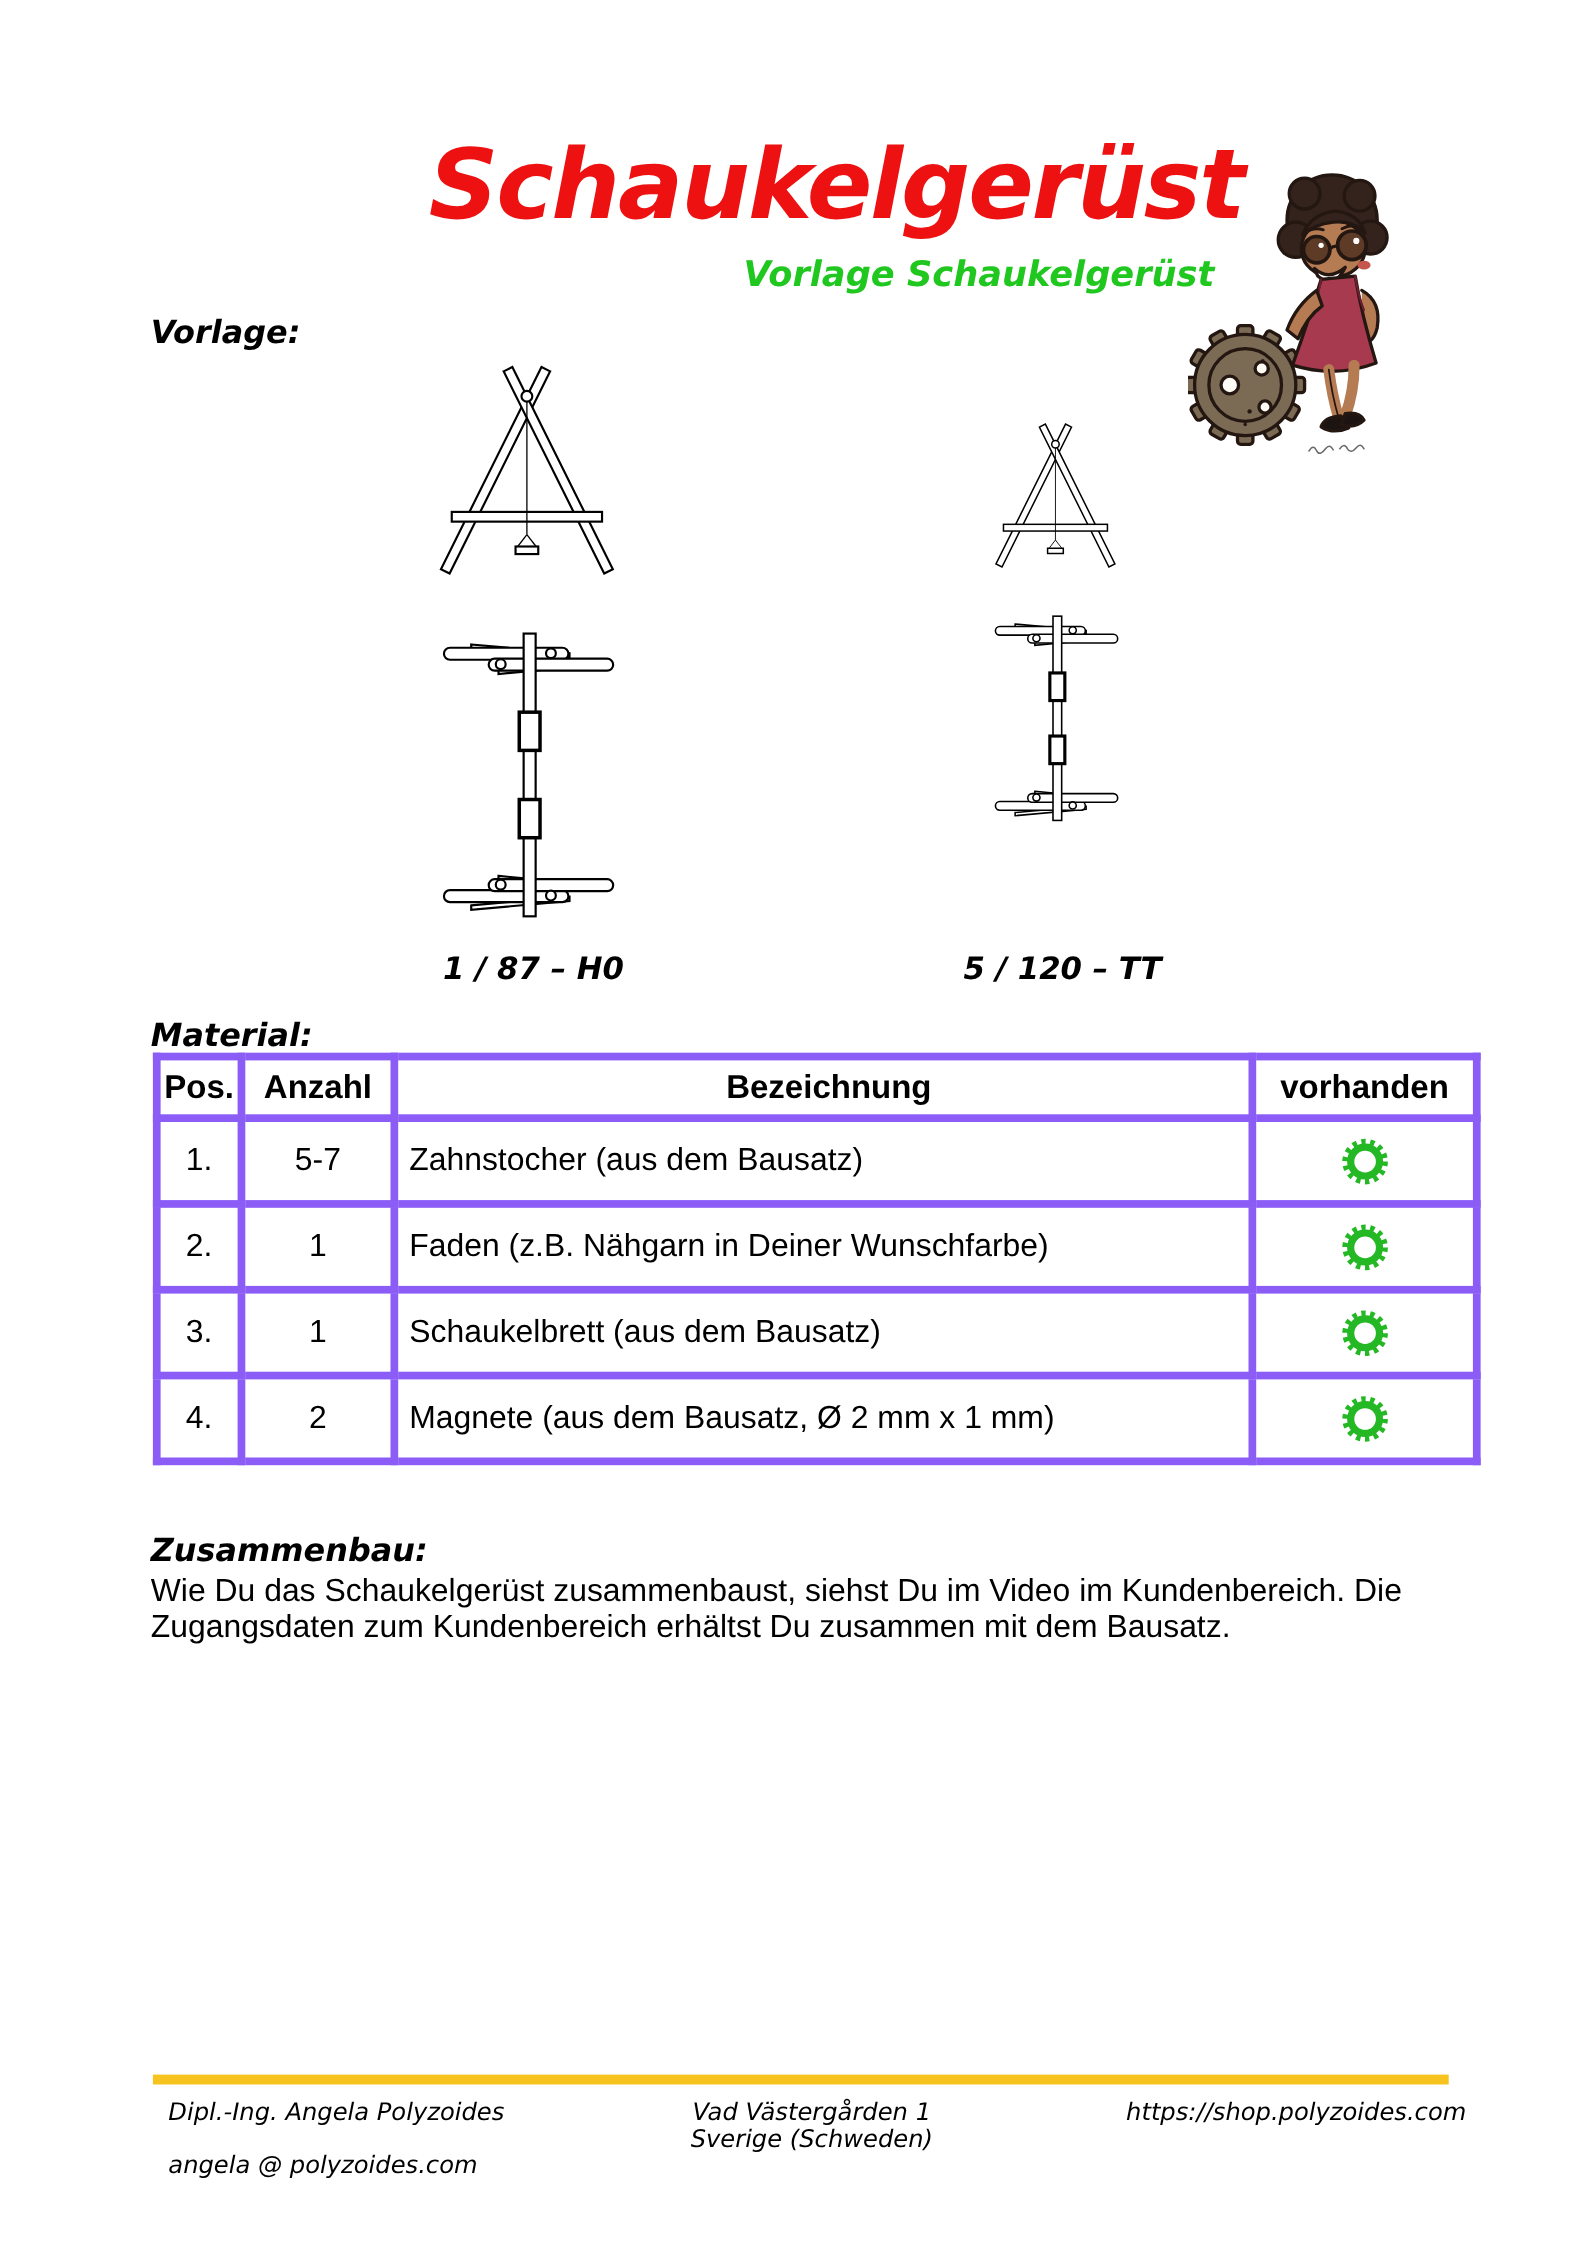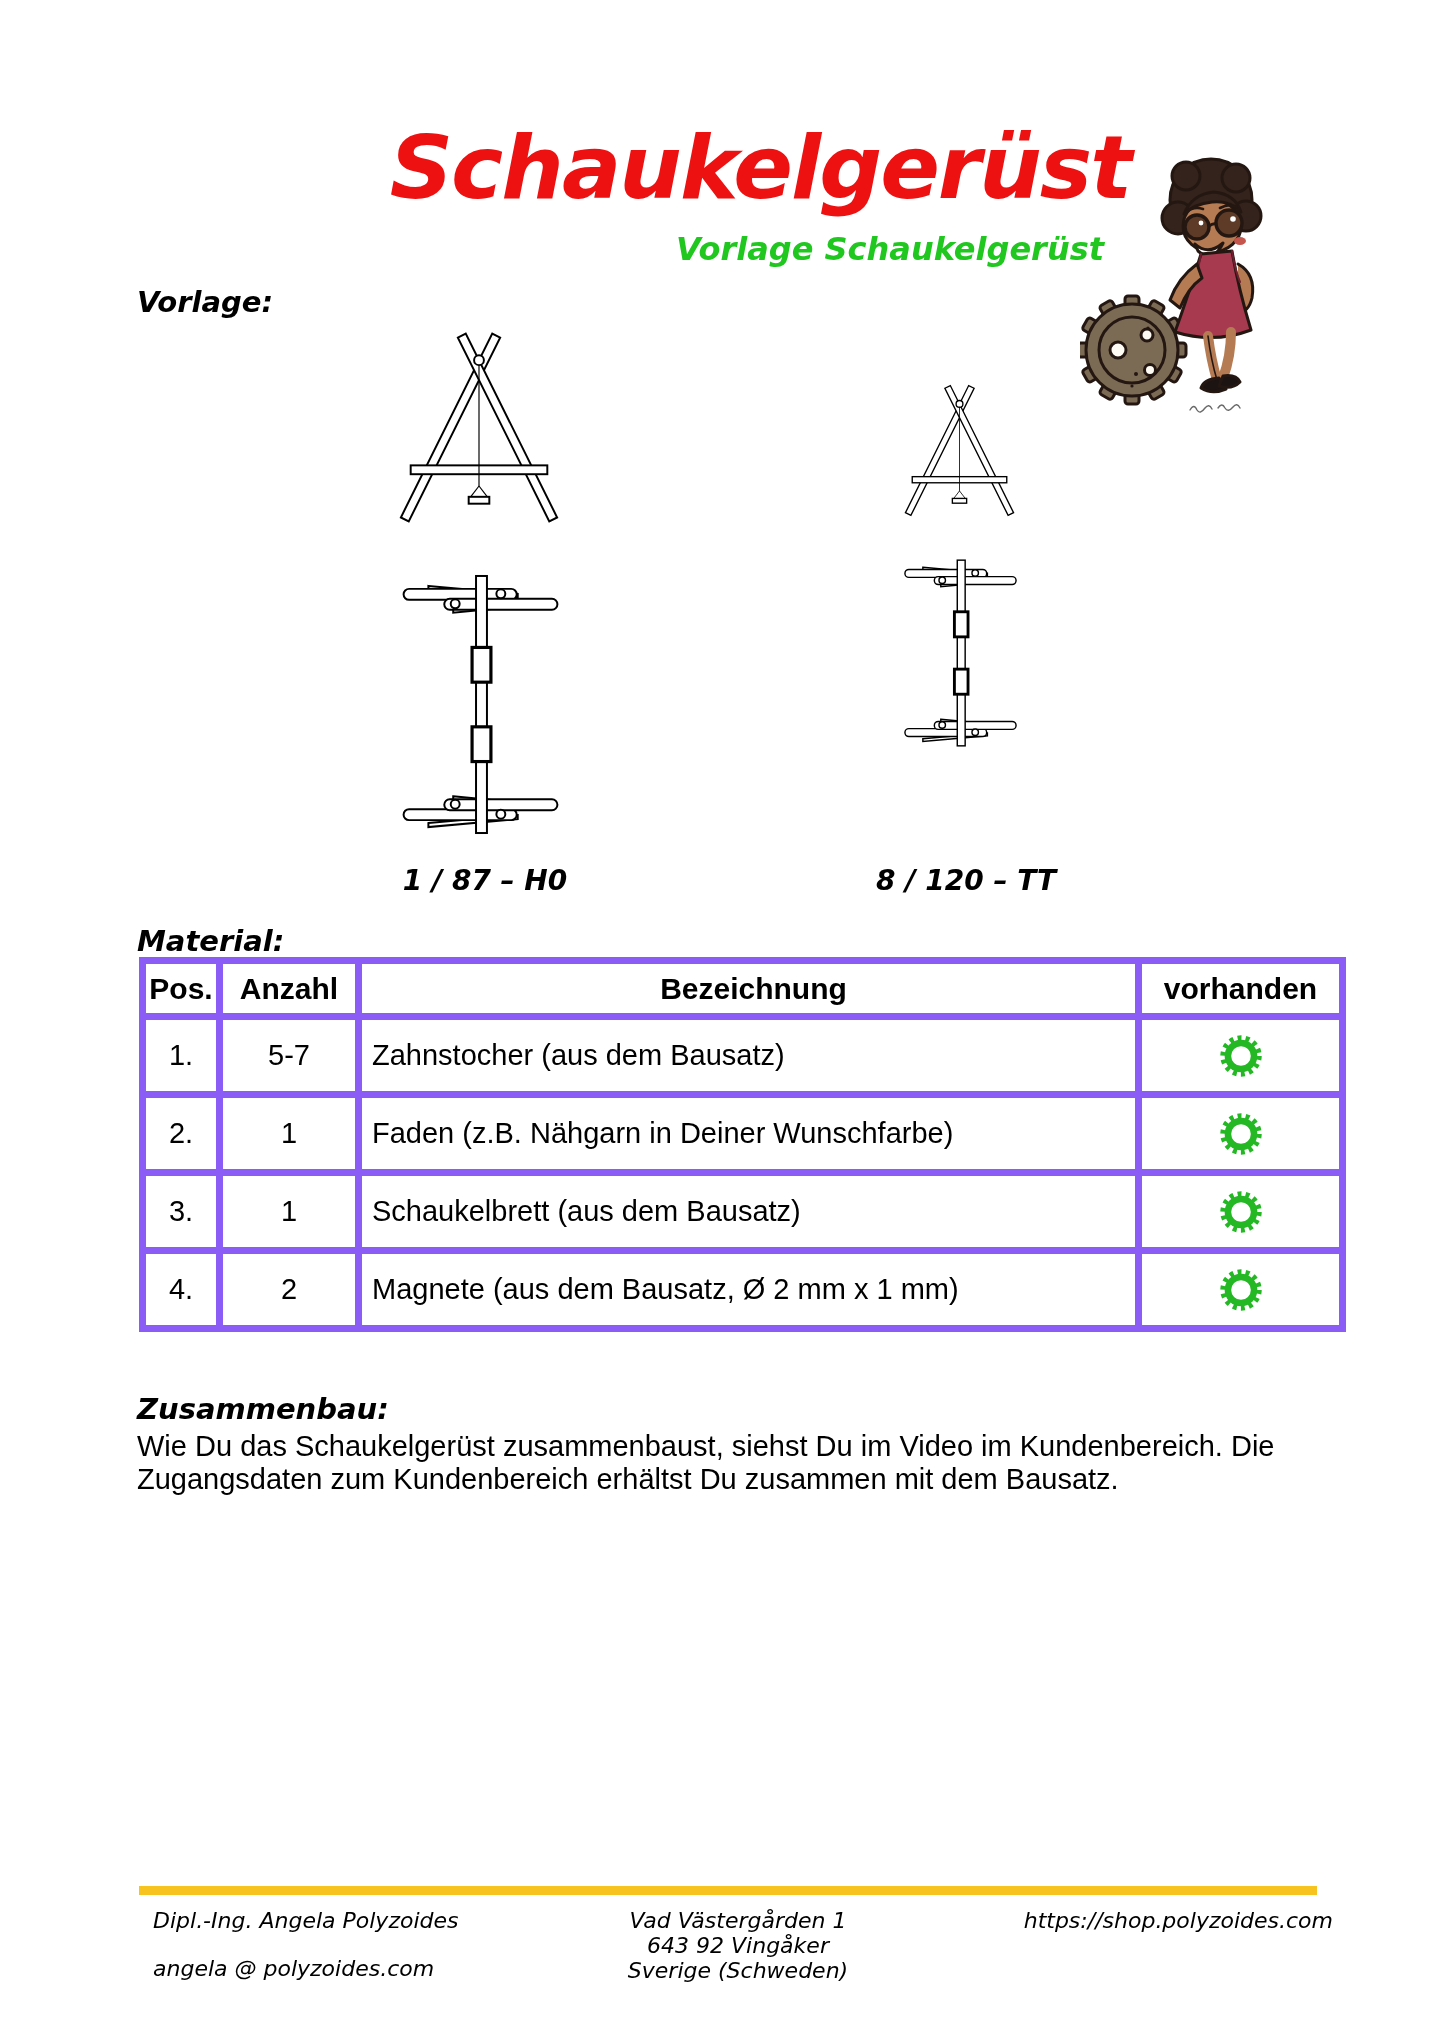--- a/index.html
+++ b/index.html
@@ -209,21 +209,21 @@
       <rect x="46" y="228" width="114" height="11" rx="5.5"></rect>
       <circle cx="57" cy="233" r="4.5"></circle>
       <circle cx="103" cy="243" r="4.5"></circle>
       <rect x="78" y="3" width="11" height="259"></rect>
       <rect x="74" y="75" width="19" height="35" stroke-width="4"></rect>
       <rect x="74" y="155" width="19" height="35" stroke-width="4"></rect>
     </g>
   </svg>
 
   <div class="scale-label scale-h0 hand">1 / 87 – H0</div>
-  <div class="scale-label scale-tt hand">8 / 120 – TT</div>
+  <div class="scale-label scale-tt hand">5 / 120 – TT</div>
 
   <div class="material-label hand">Material:</div>
 
   <table class="mat-table">
     <thead>
       <tr>
         <th class="c-pos">Pos.</th>
         <th class="c-anz">Anzahl</th>
         <th class="c-bez">Bezeichnung</th>
         <th class="c-vor">vorhanden</th>
@@ -278,18 +278,17 @@
   </table>
 
   <div class="zus-label hand">Zusammenbau:</div>
   <div class="zus-text">Wie Du das Schaukelgerüst zusammenbaust, siehst Du im Video im Kundenbereich. Die Zugangsdaten zum Kundenbereich erhältst Du zusammen mit dem Bausatz.</div>
 
   <div class="footer-bar"></div>
   <div class="footer-left-1 hand-light">Dipl.-Ing. Angela Polyzoides</div>
   <div class="footer-left-2 hand-light">angela @ polyzoides.com</div>
   <div class="footer-center hand-light">
     <div>Vad Västergården 1</div>
-    <div>643 92 Vingåker</div>
     <div>Sverige (Schweden)</div>
   </div>
   <div class="footer-right hand-light">https://shop.polyzoides.com</div>
 
 </div>
 
 </body></html>

